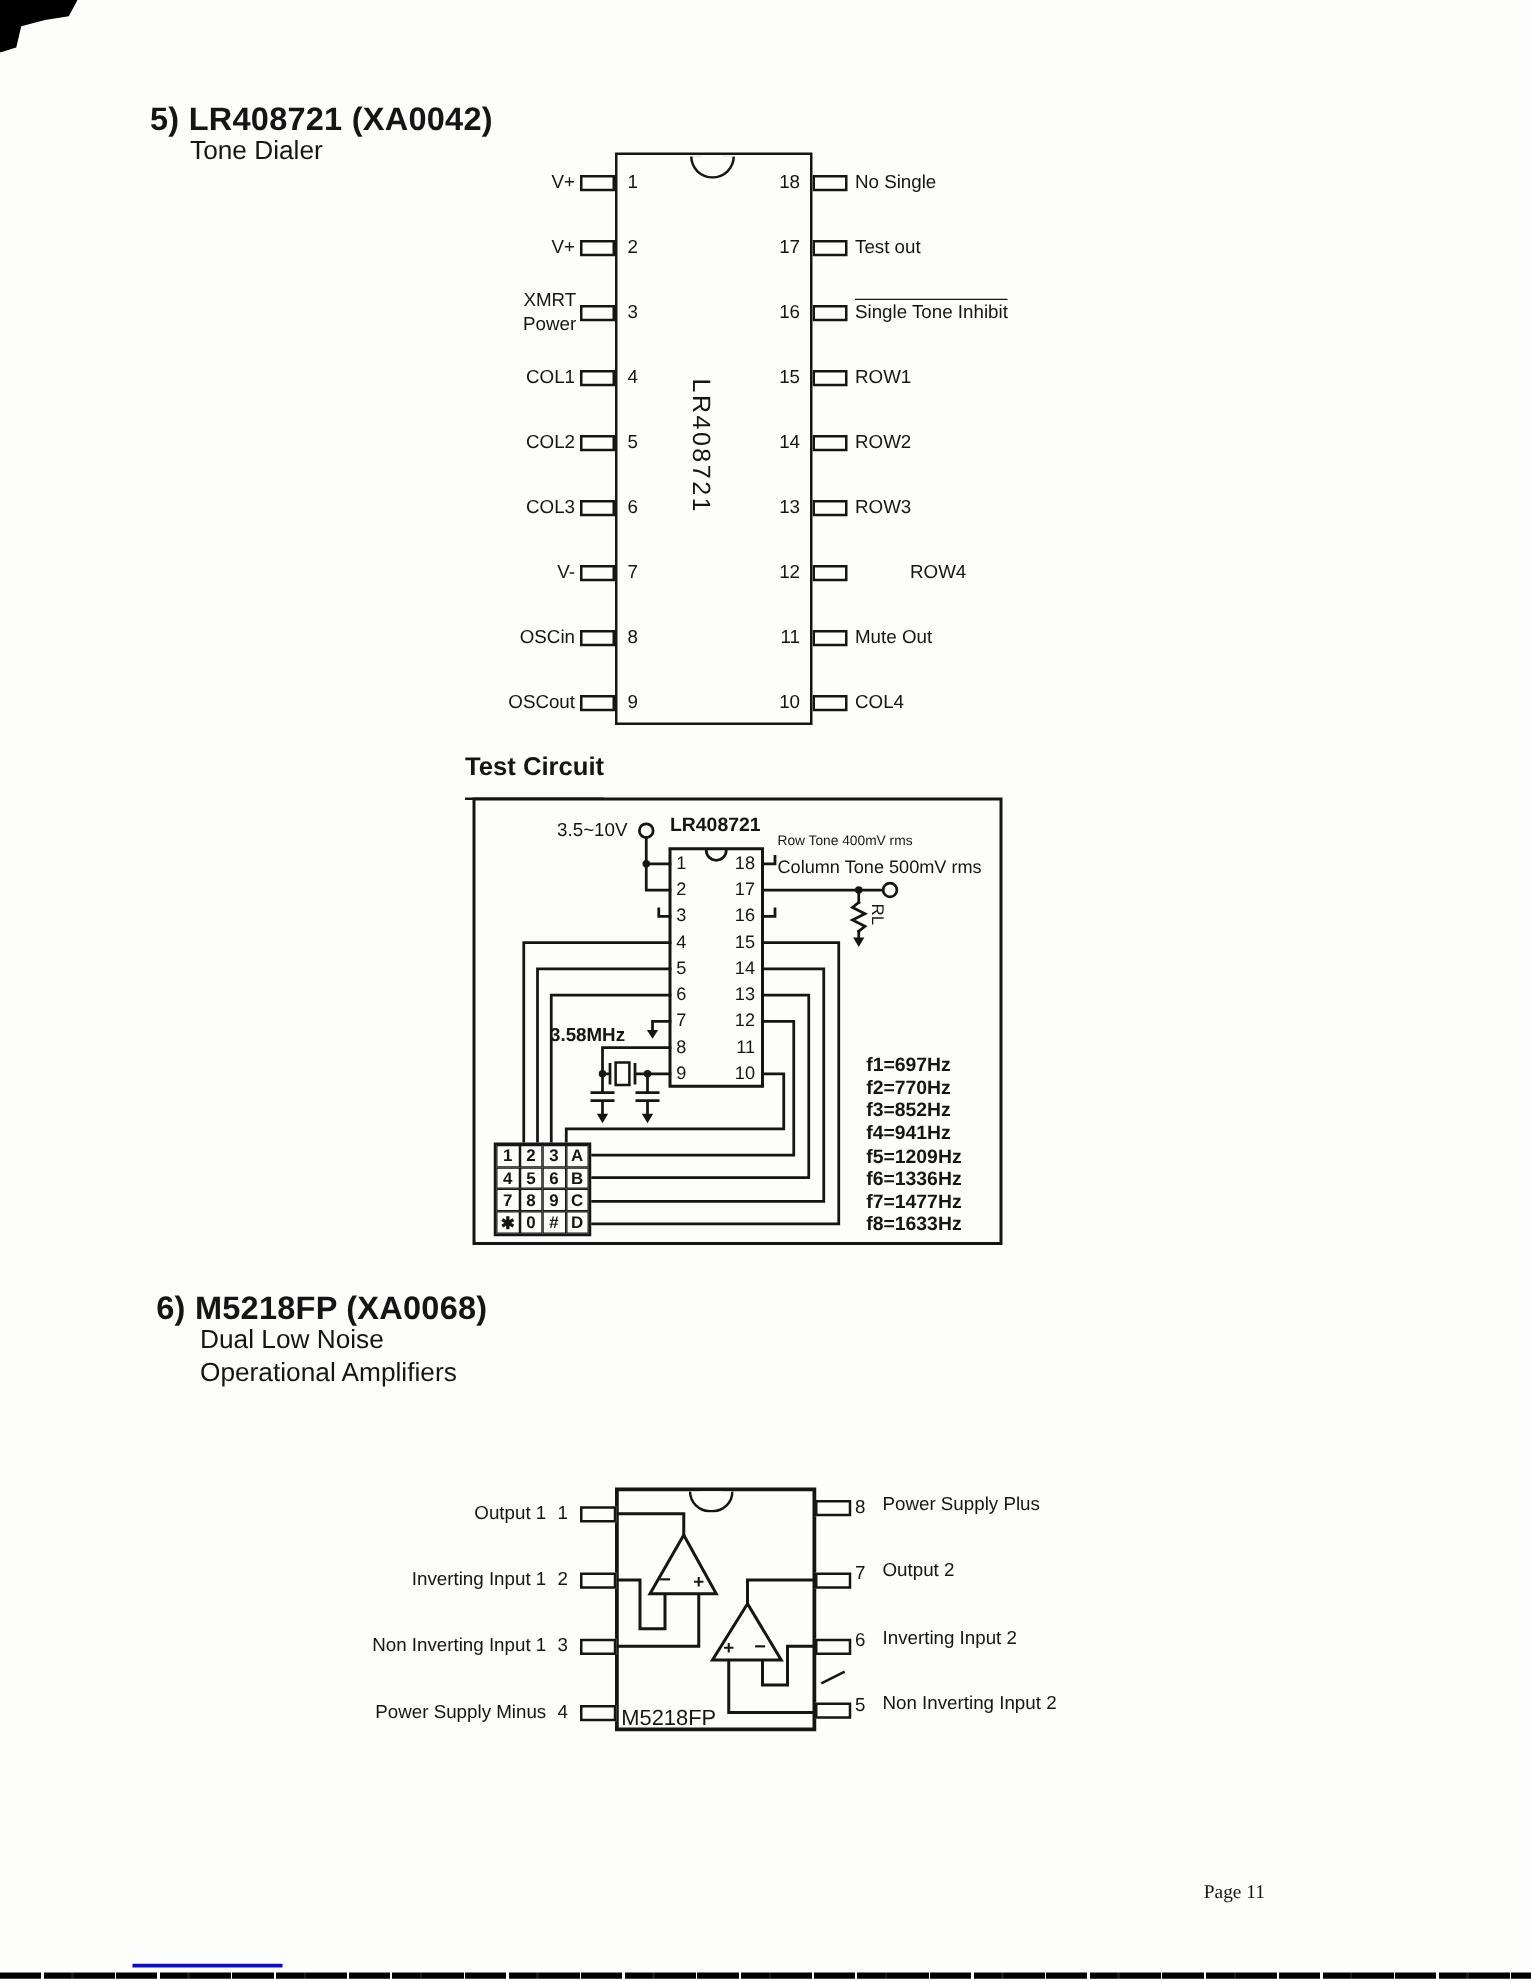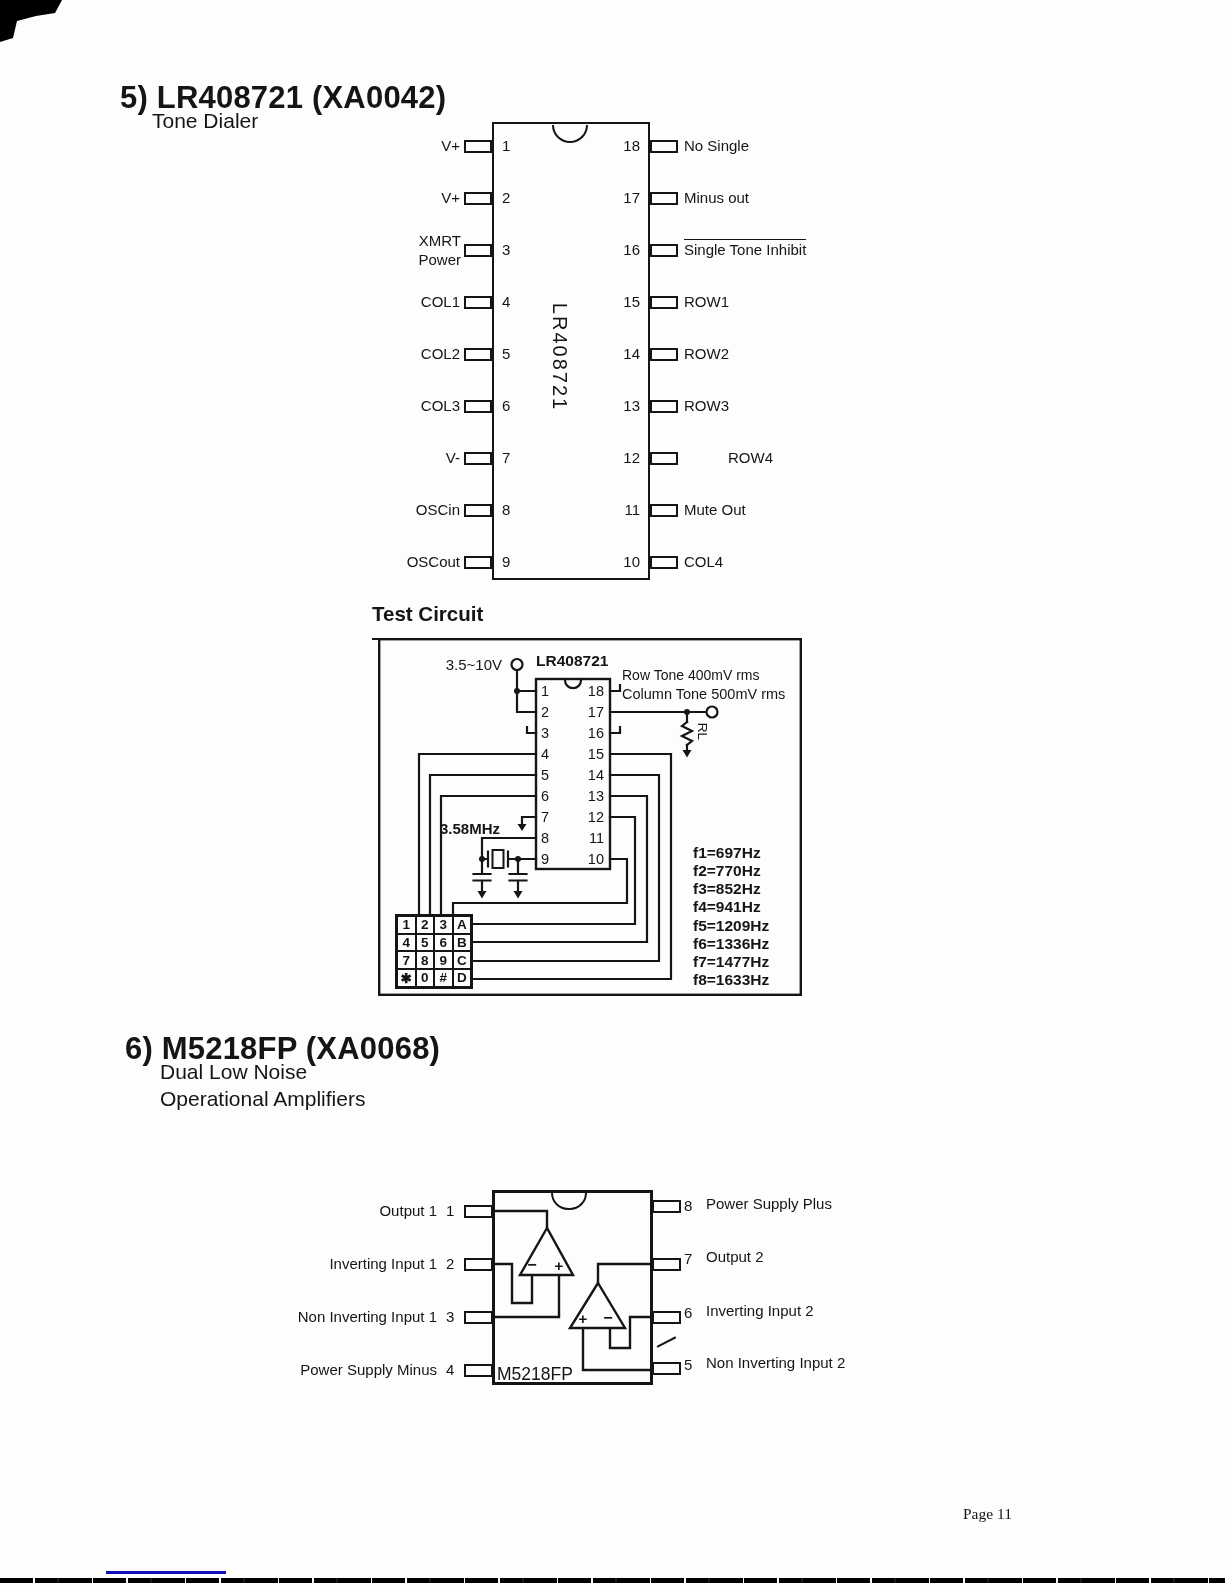--- a/index.html
+++ b/index.html
@@ -2,21 +2,21 @@
 <html><head>
 <meta charset="utf-8">
 <style>
   html,body{margin:0;padding:0;}
   body{width:1225px;height:1585px;position:relative;background:#fdfdfc;
        font-family:"Liberation Sans",sans-serif;color:#151515;overflow:hidden;}
   .abs{position:absolute;}
   .txt{position:absolute;white-space:nowrap;}
   .rt{text-align:right;}
   .b{font-weight:700;}
-  .h1{font-size:31px;font-weight:700;letter-spacing:.2px;}
+  .h1{font-size:26px;font-weight:700;letter-spacing:.2px;}
   .h2{font-size:21px;font-weight:400;}
   .pinlbl{font-size:15px;line-height:20px;height:20px;}
   .pinnum{font-size:15px;line-height:20px;height:20px;}
   .pinrect{position:absolute;width:28px;height:13px;border:2.2px solid #151515;
            background:#fdfdfc;box-sizing:border-box;}
   .chipbody{position:absolute;border:2.6px solid #151515;background:#fdfdfc;box-sizing:border-box;}
   .notch{position:absolute;border:2.4px solid #151515;border-top:none;
          border-radius:0 0 19px 19px;background:#fdfdfc;box-sizing:border-box;}
   .overline{border-top:1.6px solid #151515;padding-top:1px;}
   .vert{transform:rotate(90deg);transform-origin:50% 50%;}
@@ -96,21 +96,21 @@
 <div class="txt pinlbl rt" style="left:280px;top:188px;width:180px;">V+</div>
 <div class="abs rt" style="left:408px;top:231px;width:53px;font-size:15px;line-height:19px;white-space:normal;">XMRT Power</div>
 <div class="txt pinlbl rt" style="left:280px;top:292px;width:180px;">COL1</div>
 <div class="txt pinlbl rt" style="left:280px;top:344px;width:180px;">COL2</div>
 <div class="txt pinlbl rt" style="left:280px;top:396px;width:180px;">COL3</div>
 <div class="txt pinlbl rt" style="left:280px;top:448px;width:180px;">V-</div>
 <div class="txt pinlbl rt" style="left:280px;top:500px;width:180px;">OSCin</div>
 <div class="txt pinlbl rt" style="left:280px;top:552px;width:180px;">OSCout</div>
 
 <div class="txt pinlbl" style="left:684px;top:136px;">No Single</div>
-<div class="txt pinlbl" style="left:684px;top:188px;">Minus out</div>
+<div class="txt pinlbl" style="left:684px;top:188px;">Test out</div>
 <div class="txt pinlbl" style="left:684px;top:240px;"><span class="overline">Single Tone Inhibit</span></div>
 <div class="txt pinlbl" style="left:684px;top:292px;">ROW1</div>
 <div class="txt pinlbl" style="left:684px;top:344px;">ROW2</div>
 <div class="txt pinlbl" style="left:684px;top:396px;">ROW3</div>
 <div class="txt pinlbl" style="left:684px;top:448px;margin-left:44px;">ROW4</div>
 <div class="txt pinlbl" style="left:684px;top:500px;">Mute Out</div>
 <div class="txt pinlbl" style="left:684px;top:552px;">COL4</div>
 
 <div class="txt" style="left:372px;top:602px;font-size:20.5px;font-weight:700;border-bottom:2.6px solid #151515;padding-bottom:12px;">Test Circuit</div>
 
@@ -162,21 +162,21 @@
     <circle cx="140" cy="221" r="3"></circle>
     <polygon points="139.5,186 148.5,186 144,193"></polygon>
     <polygon points="99.5,253 108.5,253 104,260.5"></polygon>
     <polygon points="135.5,253 144.5,253 140,260.5"></polygon>
     <polygon points="304.5,112 313.5,112 309,119.5"></polygon>
   </g>
 </svg>
 
 <div class="txt rt" style="left:436px;top:656px;width:66px;font-size:15px;">3.5~10V</div>
 <div class="txt b" style="left:536px;top:652px;font-size:15.5px;">LR408721</div>
-<div class="txt" style="left:622px;top:667px;font-size:14px;">Row Tone 400mV rms</div>
+<div class="txt" style="left:622px;top:667px;font-size:11px;">Row Tone 400mV rms</div>
 <div class="txt" style="left:622px;top:686px;font-size:14.5px;">Column Tone 500mV rms</div>
 <div class="txt vert" style="left:688px;top:724px;width:28px;font-size:13.5px;text-align:center;">RL</div>
 <div class="txt b" style="left:440px;top:820px;font-size:15px;">3.58MHz</div>
 
 <div class="tcnum" style="left:541px;top:681px;">1</div>
 <div class="tcnum" style="left:541px;top:702px;">2</div>
 <div class="tcnum" style="left:541px;top:723px;">3</div>
 <div class="tcnum" style="left:541px;top:744px;">4</div>
 <div class="tcnum" style="left:541px;top:765px;">5</div>
 <div class="tcnum" style="left:541px;top:786px;">6</div>

